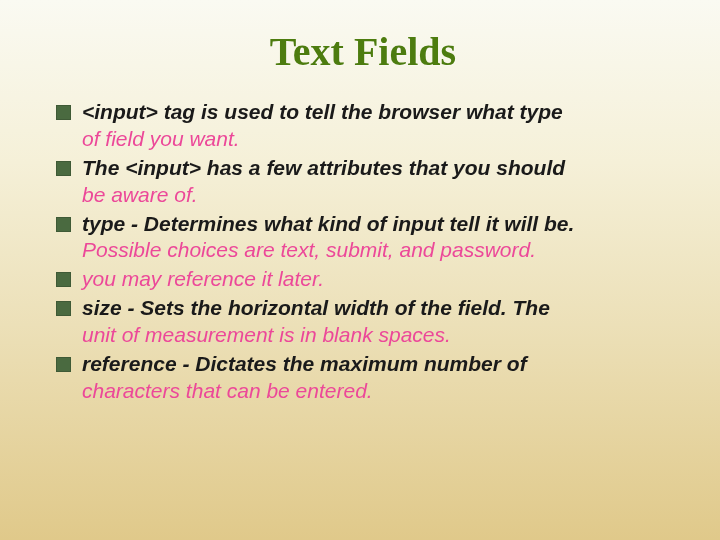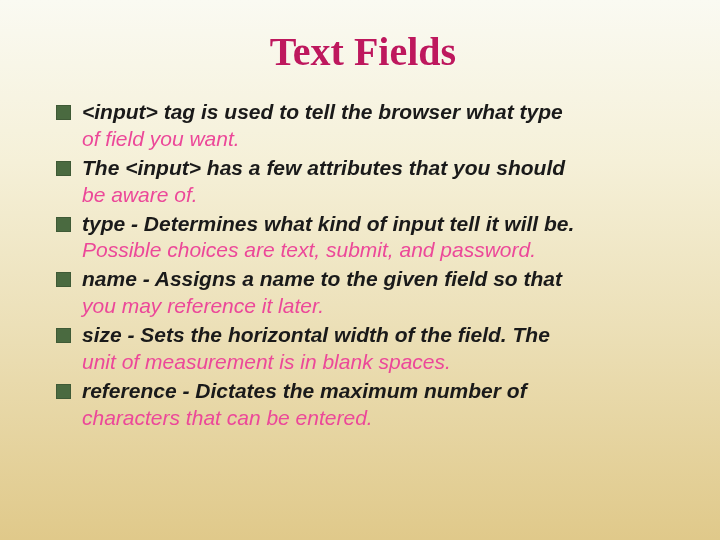--- a/index.html
+++ b/index.html
@@ -17,21 +17,21 @@
   .slide {
     box-sizing: border-box;
     width: 720px;
     height: 540px;
     padding: 28px 50px 40px 56px;
   }
   .title {
     font-family: "Times New Roman", Times, serif;
     font-size: 40px;
     font-weight: bold;
-    color: #be185d;
+    color: #4d7c0f;
     text-align: center;
     margin: 0 0 24px 0;
     text-shadow: 1px 1px 1px rgba(255,255,255,0.4);
   }
   ul.bullets {
     list-style: none;
     margin: 0;
     padding: 0;
   }
   ul.bullets li {
@@ -75,21 +75,20 @@
     </li>
     <li>
       <span class="strong">The &lt;input&gt; has a few attributes that you should</span>
       <span class="cont">be aware of.</span>
     </li>
     <li>
       <span class="strong">type - Determines what kind of input tell it will be.</span>
       <span class="cont">Possible choices are text, submit, and password.</span>
     </li>
     <li>
-      <span class="strong">name - Assigns a name to the given field so that</span>
       <span class="cont">you may reference it later.</span>
     </li>
     <li>
       <span class="strong">size - Sets the horizontal width of the field. The</span>
       <span class="cont">unit of measurement is in blank spaces.</span>
     </li>
     <li>
       <span class="strong">reference - Dictates the maximum number of</span>
       <span class="cont">characters that can be entered.</span>
     </li>

